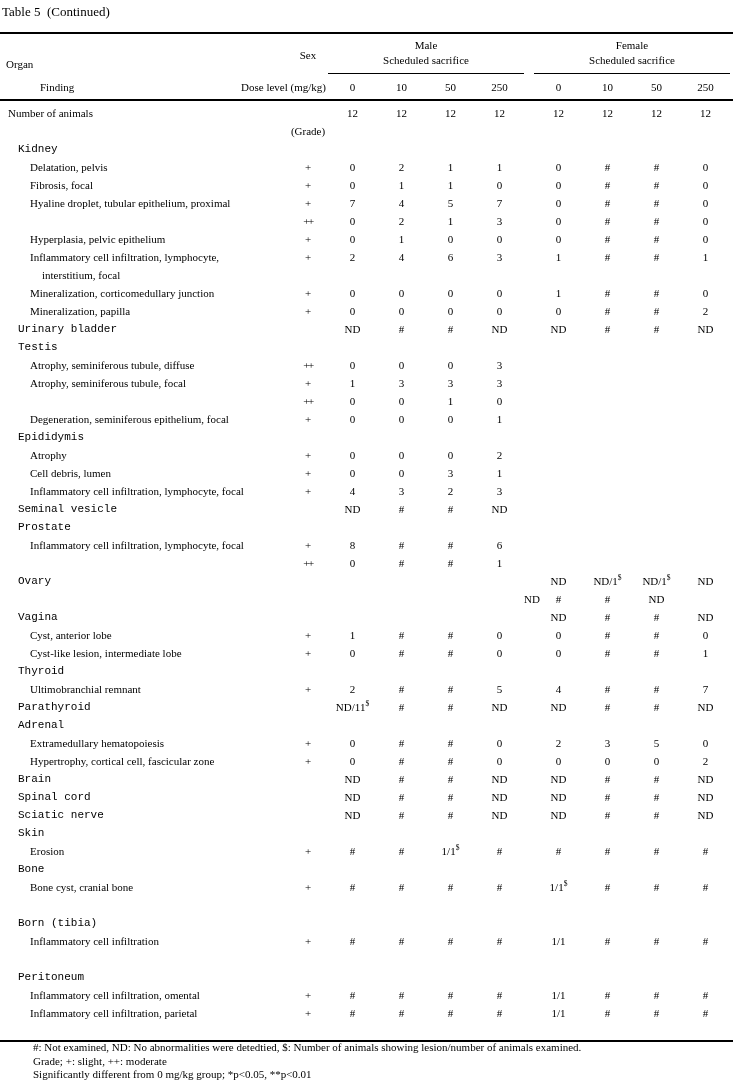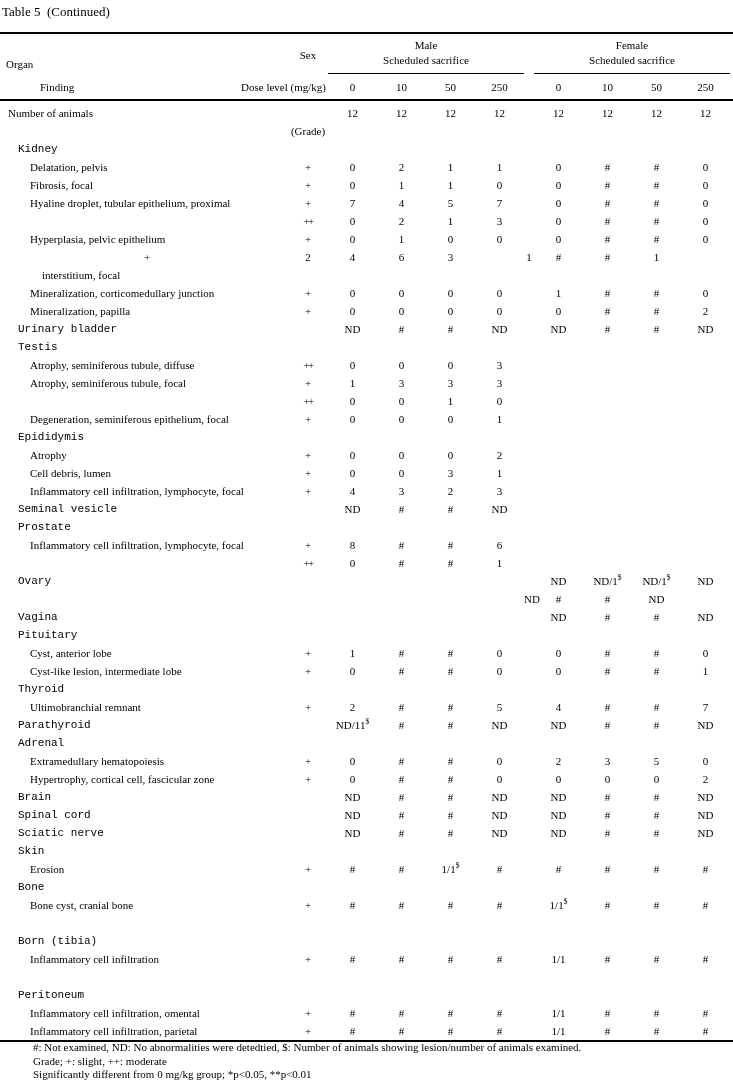--- a/index.html
+++ b/index.html
@@ -179,20 +179,21 @@
         <div class="c val">1</div>
         <div class="c val">0</div>
         <div class="c val">0</div>
         <div class="c"></div>
         <div class="c val">0</div>
         <div class="c val">#</div>
         <div class="c val">#</div>
         <div class="c val">0</div>
       </div>
       <div class="row">
+        <div class="c lab ind2">Inflammatory cell infiltration, lymphocyte,</div>
         <div class="c grade">+</div>
         <div class="c val">2</div>
         <div class="c val">4</div>
         <div class="c val">6</div>
         <div class="c val">3</div>
         <div class="c"></div>
         <div class="c val">1</div>
         <div class="c val">#</div>
         <div class="c val">#</div>
         <div class="c val">1</div>
@@ -448,33 +449,20 @@
         <div class="c grade"></div>
         <div class="c val"></div>
         <div class="c val"></div>
         <div class="c val"></div>
         <div class="c val"></div>
         <div class="c"></div>
         <div class="c val">ND</div>
         <div class="c val">#</div>
         <div class="c val">#</div>
         <div class="c val">ND</div>
-      </div>
-      <div class="row">
-        <div class="c lab ind1">Pituitary</div>
-        <div class="c grade"></div>
-        <div class="c val"></div>
-        <div class="c val"></div>
-        <div class="c val"></div>
-        <div class="c val"></div>
-        <div class="c"></div>
-        <div class="c val"></div>
-        <div class="c val"></div>
-        <div class="c val"></div>
-        <div class="c val"></div>
       </div>
       <div class="row">
         <div class="c lab ind2">Cyst, anterior lobe</div>
         <div class="c grade">+</div>
         <div class="c val">1</div>
         <div class="c val">#</div>
         <div class="c val">#</div>
         <div class="c val">0</div>
         <div class="c"></div>
         <div class="c val">0</div>

